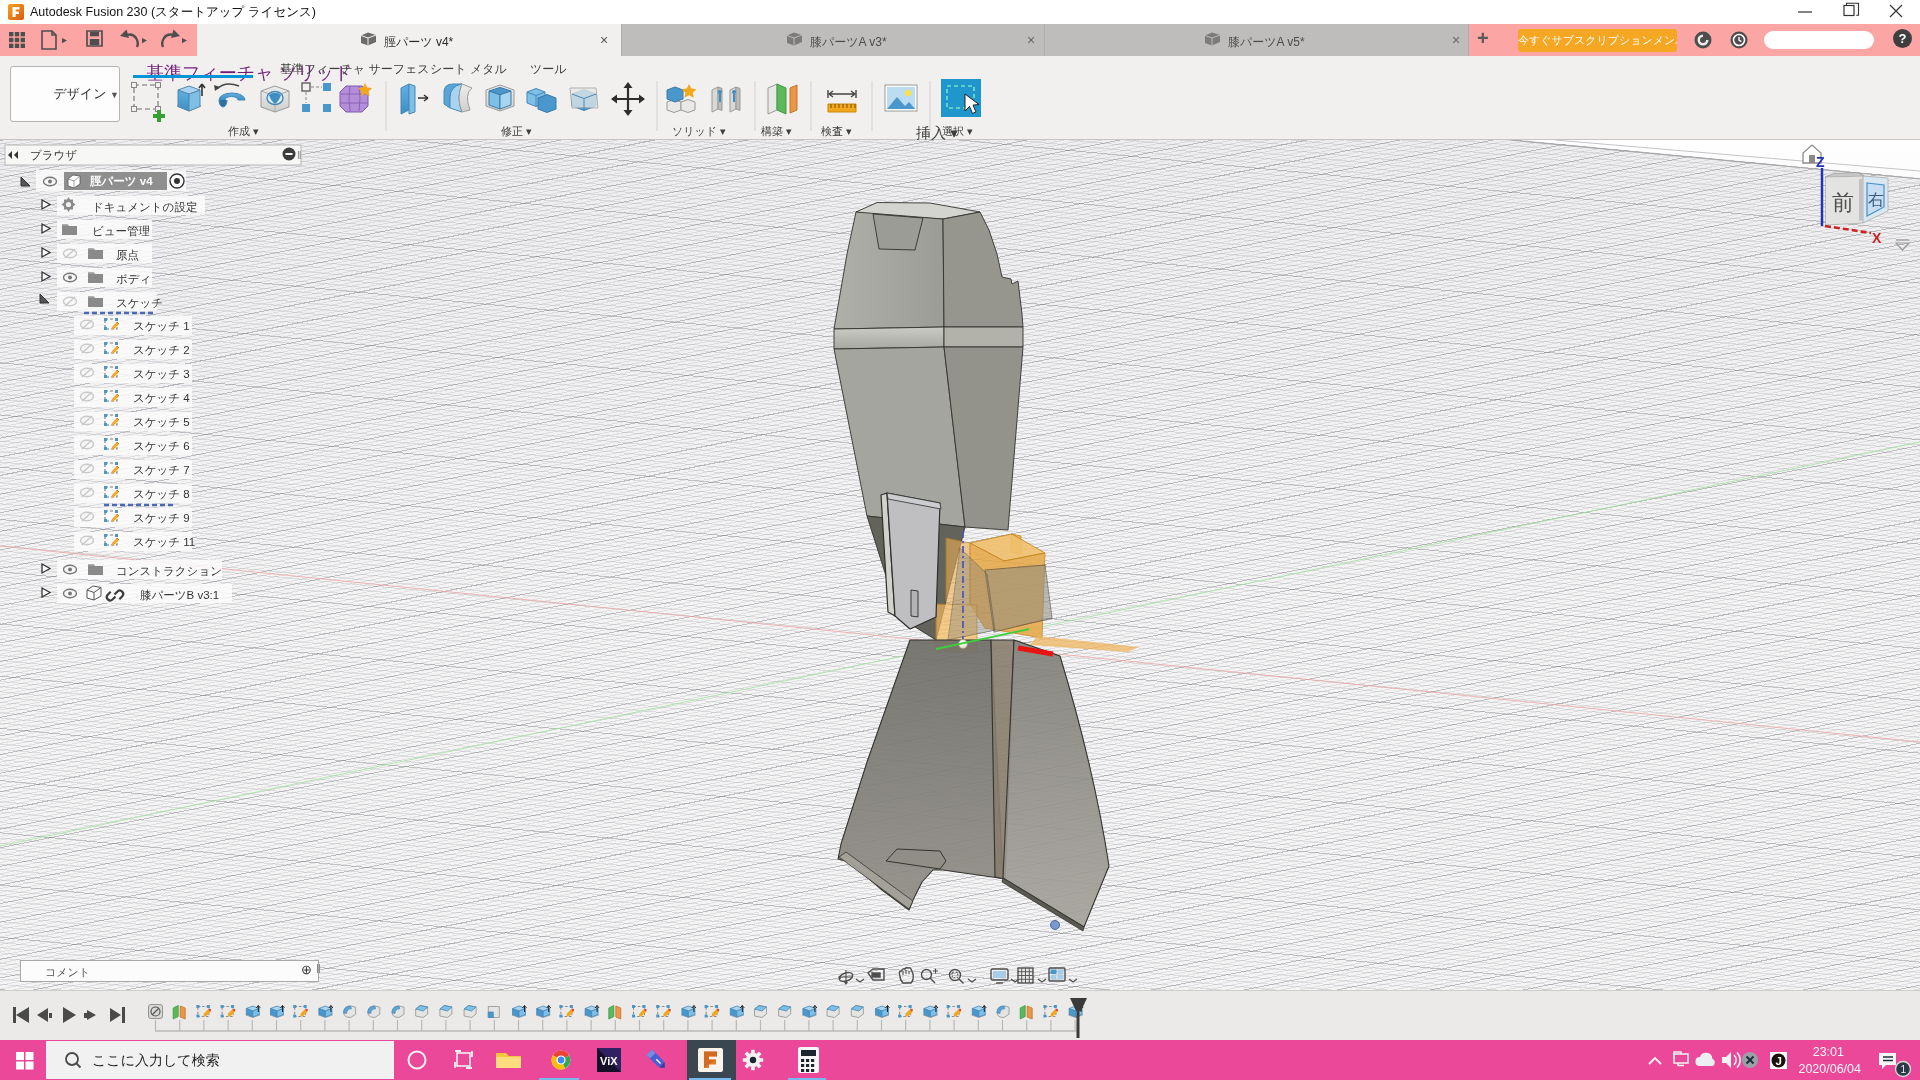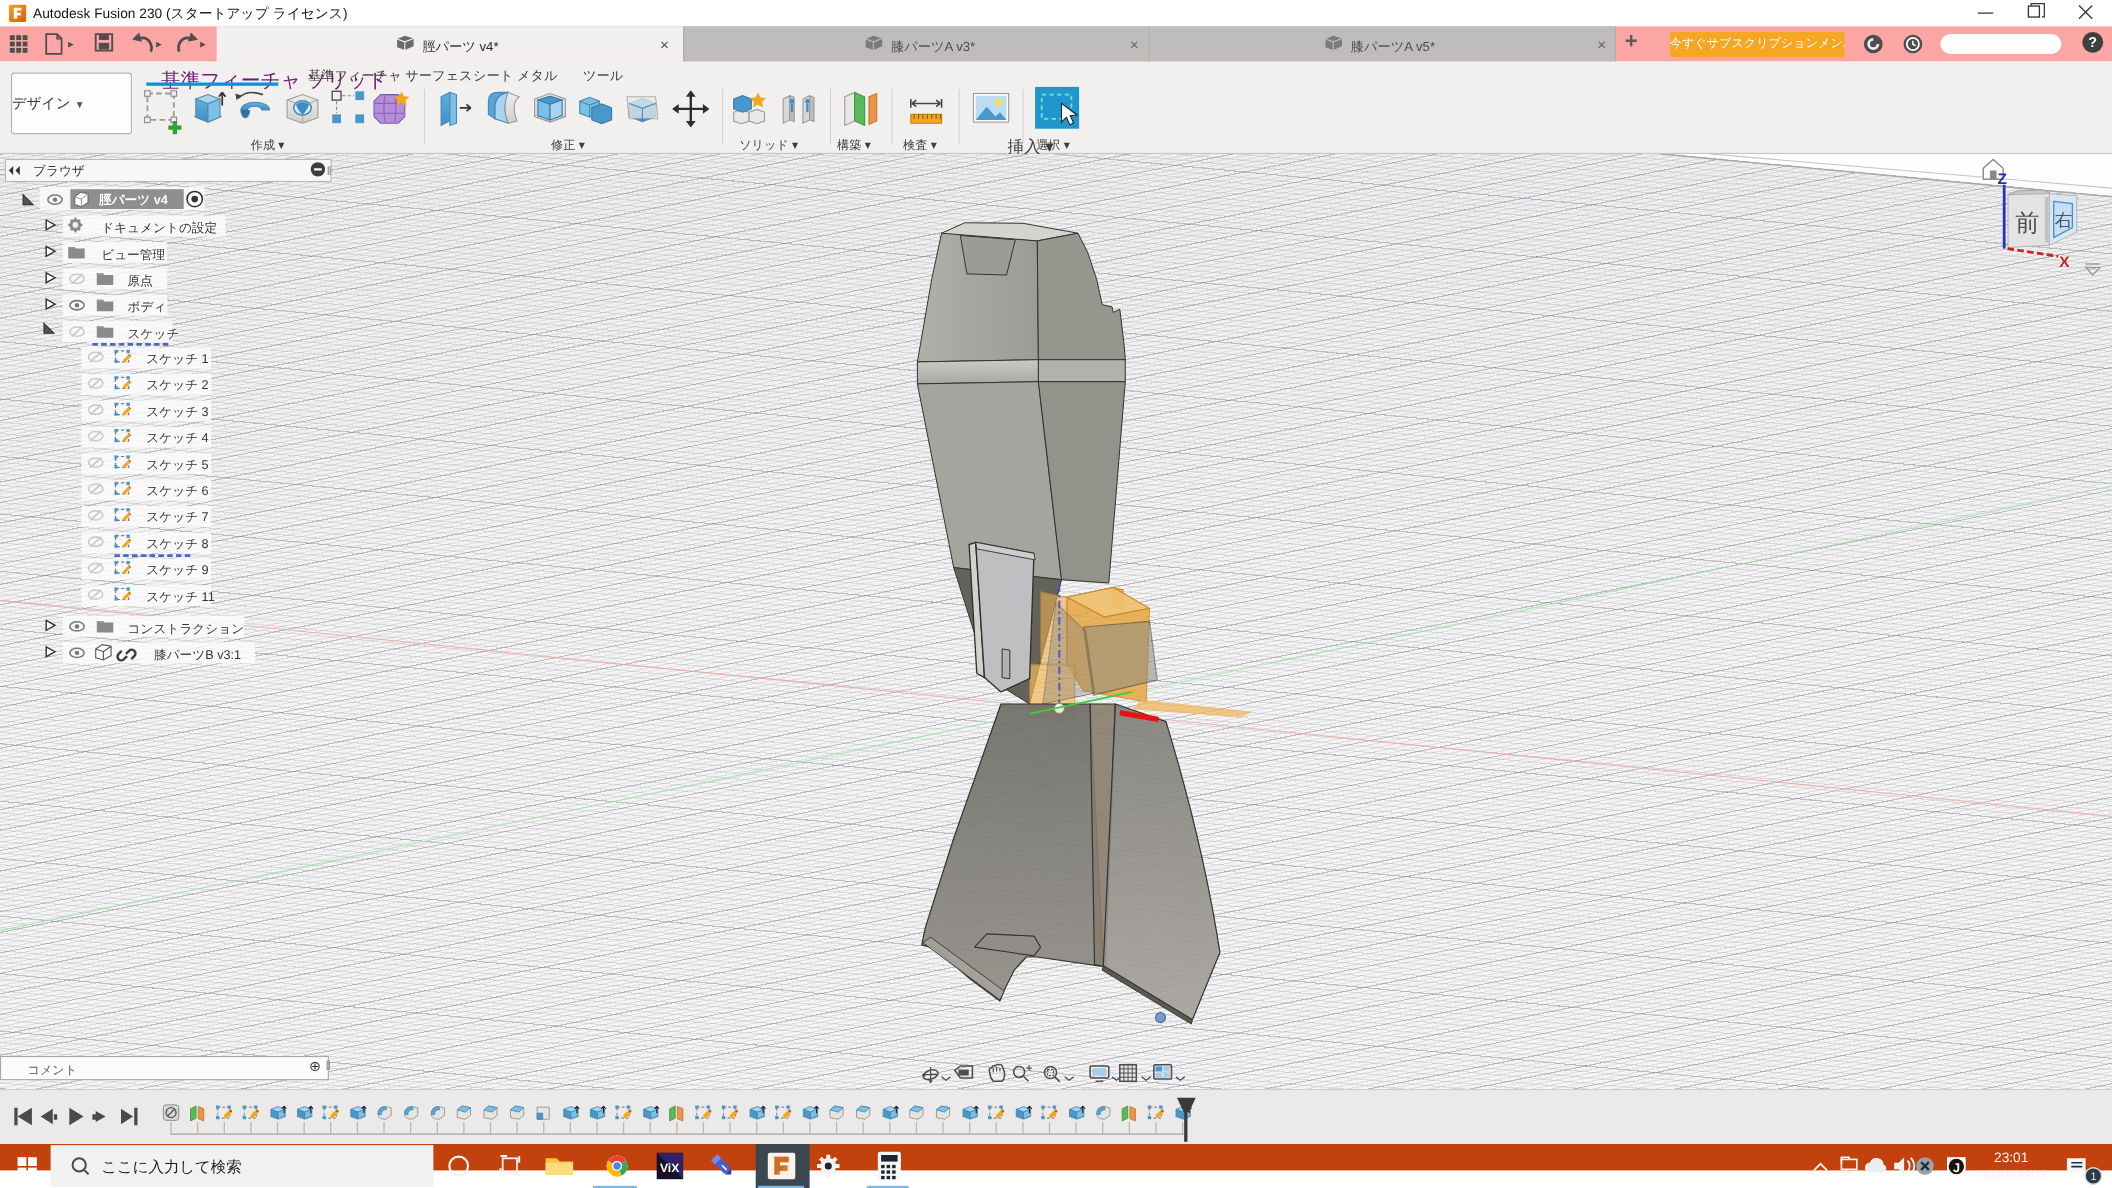--- a/index.html
+++ b/index.html
@@ -15,21 +15,21 @@
 repeating-linear-gradient(5.4deg, rgba(78,78,90,0.20) 0 1px, rgba(0,0,0,0) 1px 52px),
 repeating-linear-gradient(168.7deg, rgba(105,105,118,0.15) 0 1px, rgba(0,0,0,0) 1px 3.65px),
 repeating-linear-gradient(5.4deg, rgba(105,105,118,0.17) 0 1px, rgba(0,0,0,0) 1px 5.2px),
 #f4f4f5;}
 #whitewedge{left:1521px;top:140px;width:399px;height:40px;
 background:linear-gradient(#ffffff,#fbfbfc);
 clip-path:polygon(0 0,399px 0,399px 38px);border-bottom:0;}
 .tab{position:absolute;top:0;height:32px;}
 .tabtxt{font-size:12px;color:#3a3a3a;}
 #timeline{left:0;top:990px;width:1920px;height:50px;background:#ebeae9;border-top:1px solid #cfcecd;}
-#taskbar{left:0;top:1040px;width:1920px;height:24px;background:#c2410c;padding-left:48px;}
+#taskbar{left:0;top:1040px;width:1920px;height:41px;background:#ec4899;padding-left:48px;}
 </style>
 </head>
 <body>
 <div class="abs" id="titlebar">
   <svg class="abs" style="left:8px;top:4px" width="16" height="16" viewBox="0 0 16 16">
     <defs>
         <linearGradient id="flg" x1="0" y1="0" x2="1" y2="1">
       <stop offset="0" stop-color="#f6a21c"></stop>
           <stop offset="1" stop-color="#d95b12"></stop>
         </linearGradient>
@@ -105,21 +105,21 @@
       <path d="M9 3.5 a5.5 5.5 0 1 0 5.5 5.5 L9 9z" fill="#fff" opacity="0.9"></path>
       <circle cx="9" cy="9" r="3" fill="#4d4d4d"></circle>
     <circle cx="45" cy="9" r="8.5" fill="#4d4d4d"></circle>
       <circle cx="45" cy="9" r="5.5" fill="none" stroke="#fff" stroke-width="1.6"></circle>
       <path d="M45 6v3.2l2.4 1.4" stroke="#fff" stroke-width="1.4" fill="none"></path>
   </svg>
   <div class="abs" style="left:1764px;top:7px;width:110px;height:18px;background:#fff;border-radius:9px;"></div>
   <div class="abs" style="left:1893px;top:5px;width:19px;height:19px;border-radius:10px;background:#3f3f3f;color:#fff;font-size:13px;font-weight:bold;text-align:center;line-height:19px;">?</div>
 </div>
 <div class="abs" id="ribbon">
-  <div class="abs" style="left:10px;top:10px;width:110px;height:56px;background:#fdfdfd;border:1px solid #b5b4b3;border-radius:3px;font-size:13px;color:#333;text-align:left;line-height:54px;">デザイン <span style="font-size:9px;color:#555">▼</span></div>
+  <div class="abs" style="left:10px;top:10px;width:110px;height:56px;background:#fdfdfd;border:1px solid #b5b4b3;border-radius:3px;font-size:13px;color:#333;text-align:right;line-height:54px;">デザイン <span style="font-size:9px;color:#555">▼</span></div>
   <div class="abs" style="left:146px;top:5px;font-size:18px;color:#701a75">基準フィーチャ ソリッド</div>
   <div class="abs" style="left:133px;top:19px;width:120px;height:3px;background:#0696d7"></div>
   <div class="abs" style="left:280px;top:5px;font-size:12px;color:#3d3d3d">基準フィーチャ サーフェス</div>
   <div class="abs" style="left:430px;top:5px;font-size:12px;color:#3d3d3d">シート メタル</div>
   <div class="abs" style="left:530px;top:5px;font-size:12px;color:#3d3d3d">ツール</div>
   <div class="abs" style="left:228px;top:68px;font-size:11px;color:#3d3d3d">作成 ▾</div>
   <div class="abs" style="left:501px;top:68px;font-size:11px;color:#3d3d3d">修正 ▾</div>
   <div class="abs" style="left:672px;top:68px;font-size:11px;color:#3d3d3d">ソリッド ▾</div>
   <div class="abs" style="left:761px;top:68px;font-size:11px;color:#3d3d3d">構築 ▾</div>
   <div class="abs" style="left:821px;top:68px;font-size:11px;color:#3d3d3d">検査 ▾</div>
@@ -565,21 +565,21 @@
     <g transform="translate(86,585)">
         <path d="M1 5 L7 1 L15 2.5 L15 11 L8 15 L1 13z M1 5 L8 7.5 L15 2.5 M8 7.5 L8 15" fill="#fdfdfd" stroke="#555" stroke-width="1"></path>
       </g>
     <g transform="translate(108,587)" stroke="#3d3d3d" stroke-width="2.2" fill="none">
         <path d="M7.5 9.5 l-3 3 a3.4 3.4 0 0 1 -4.8 -4.8 l3 -3"></path>
         <path d="M6.5 7.5 l3 -3 a3.4 3.4 0 0 1 4.8 4.8 l-3 3"></path>
       </g>
     <text x="140" y="599">膝パーツB v3:1</text>
   </g>
 </svg>
-<div class="abs" id="comment" style="left:0;top:960px;width:299px;height:22px;background:#fcfcfc;border:1px solid #a8a8a8;">
+<div class="abs" id="comment" style="left:20px;top:960px;width:299px;height:22px;background:#fcfcfc;border:1px solid #a8a8a8;">
   <span style="position:absolute;left:24px;top:4px;font-size:11px;color:#555">コメント</span>
   <span style="position:absolute;left:280px;top:1px;font-size:13px;color:#333">⊕</span>
   <span style="position:absolute;left:295px;top:1px;font-size:12px;color:#888">‖</span>
 </div>
 <svg class="abs" id="timeline" style="left:0;top:990px" width="1920" height="50" viewBox="0 0 50 50" preserveAspectRatio="none"></svg>
 <svg class="abs" id="tl" style="left:0;top:990px" width="1920" height="50" viewBox="0 0 1920 50">
   <defs>
     <g id="t-ext">
         <path d="M1 11l7 2.5 7-2.5-7-2.3z" fill="#d8d8d7" stroke="#9a9a9a" stroke-width="0.8"></path>
         <path d="M1.5 4.5l6.5-2.5 6.5 2.5-6.5 2.5z" fill="#a8d4f0" stroke="#4788b8" stroke-width="0.8"></path>

